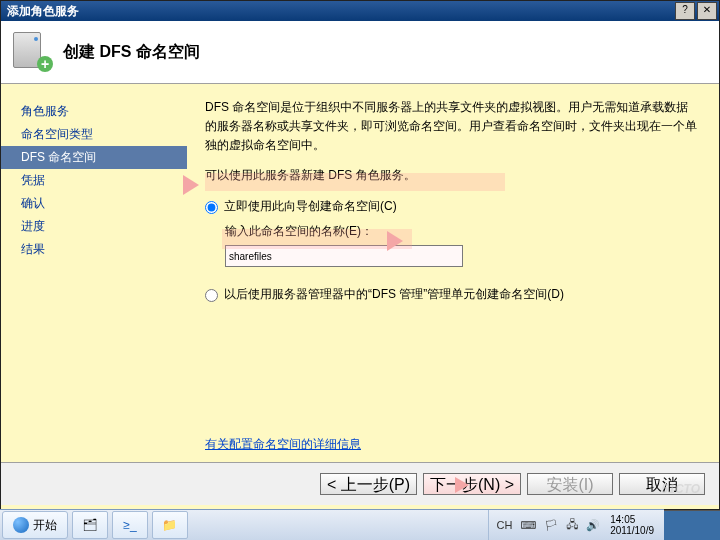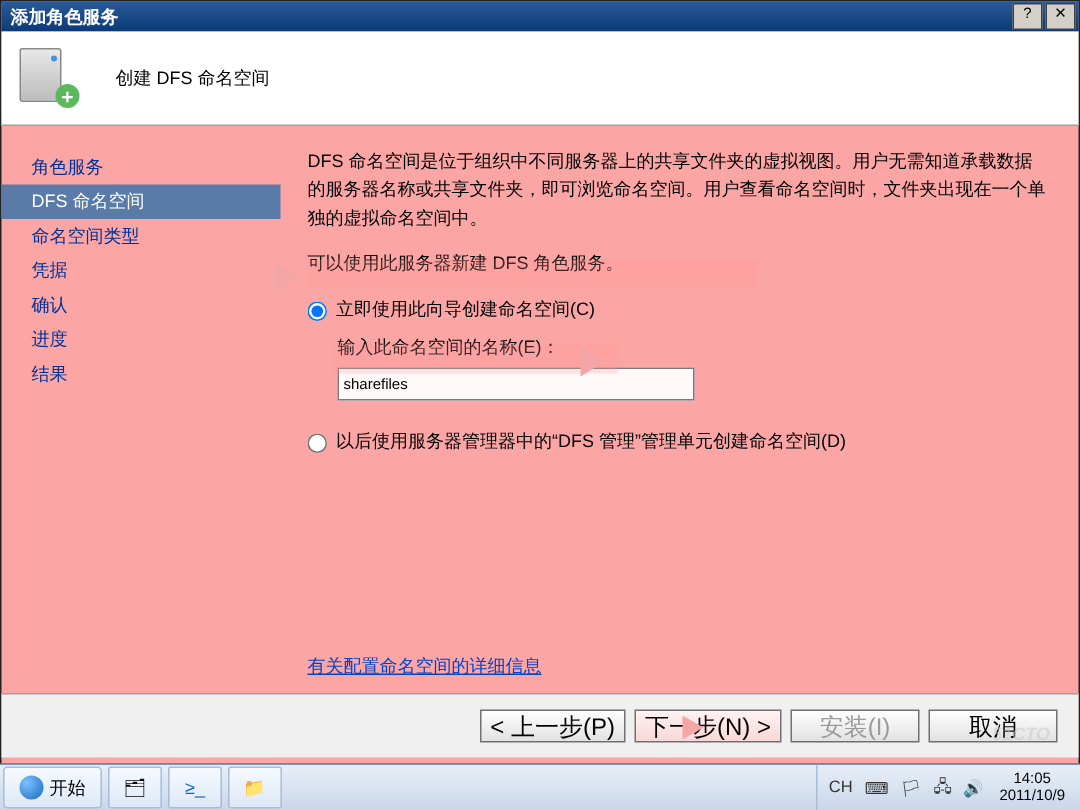--- a/index.html
+++ b/index.html
@@ -1,27 +1,27 @@
 <!DOCTYPE html>
 <html><head>
 <meta charset="utf-8">
 <style>
 html,body{margin:0;padding:0;font-family:"Microsoft YaHei","SimSun",Tahoma,sans-serif;font-size:12px;background:#3a6ea5;color:#000;overflow:hidden}
 .screen{width:720px;height:540px;position:relative;background:#3a6ea5}
-.dialog{position:absolute;left:0;top:0;width:718px;height:508px;background:#fca5a5;border:1px solid #222;box-shadow:1px 1px 0 #555}
+.dialog{position:absolute;left:0;top:0;width:718px;height:508px;background:#fef9c3;border:1px solid #222;box-shadow:1px 1px 0 #555}
 .titlebar{height:20px;background:linear-gradient(#2a5a99,#0a3a77);display:flex;align-items:center;justify-content:space-between;padding:0 2px}
 .titlebar .title{color:#fff;font-weight:bold;padding-left:4px}
 .titlebar .btns{display:flex}
 .tbtn{width:18px;height:16px;background:#d4d0c8;border:1px solid #404040;margin-left:2px;font-size:10px;line-height:14px;text-align:center;cursor:pointer}
 .header{display:flex;align-items:center;border-bottom:1px solid #a0a0a0;background:#fff;height:46px;padding:8px 12px}
 .header .ic{width:40px;height:40px;position:relative;margin-right:10px}
 .srv{width:26px;height:34px;background:linear-gradient(#e8e8e8,#bcbcbc);border:1px solid #888;border-radius:2px;position:absolute;left:0;top:0}
 .srv::after{content:"";position:absolute;right:2px;top:4px;width:4px;height:4px;border-radius:50%;background:#4a90d9}
 .plus{position:absolute;right:0;bottom:0;width:16px;height:16px;background:#5cb85c;border-radius:50%;color:#fff;font-weight:bold;text-align:center;line-height:16px;font-size:14px}
-.header h1{font-size:12px;font-weight:normal;margin:14px}
+.header h1{font-size:16px;font-weight:bold;margin:0}
 .body{display:flex;height:378px}
 .nav{width:186px;padding:16px 0 0 0}
 .nav .item{padding:3px 10px 3px 20px;color:#003399;cursor:pointer}
 .nav .item.sel{background:#5a7aa8;color:#fff}
 .content{flex:1;padding:14px 22px 8px 18px;position:relative;line-height:1.6}
 .desc{margin-bottom:10px}
 .sub{margin-bottom:12px}
 .opt{display:flex;align-items:center;margin:6px 0}
 .opt input[type=radio]{margin:2px 6px 0 0}
 .opt .rl{color:#000}
@@ -32,27 +32,27 @@
 .field{margin:4px 0 4px 20px}
 .field input[type=text]{width:230px;height:18px;border:1px solid #7a7a7a;padding:1px 3px;background:#fff8f8;font-family:Liberation Sans, sans-serif;font-size:10px}
 .hlbox{position:absolute;left:18px;top:89px;width:300px;height:18px;background:rgba(255,150,150,0.25);pointer-events:none}
 .hlbox2{position:absolute;left:35px;top:145px;width:190px;height:20px;background:rgba(255,150,150,0.25);pointer-events:none}
 .link{color:#0044cc;text-decoration:underline;cursor:pointer;position:absolute;bottom:8px;left:18px}
 .footer{height:42px;border-top:1px solid #a0a0a0;display:flex;align-items:center;justify-content:flex-end;padding:0 14px;background:#f0f0f0;position:relative}
 .barrow{position:absolute;left:454px;top:14px;width:0;height:0;border-top:8px solid transparent;border-bottom:8px solid transparent;border-left:14px solid #f4a6a6}
 .fbtn{min-width:86px;height:22px;margin-left:6px;border:1px solid #707070;background:linear-gradient(#fefefe,#e2e2e2);cursor:pointer;font-family:inherit;font-size:16px}
 .fbtn:disabled{color:#9a9a9a;cursor:default}
 .fbtn.hot{background:linear-gradient(#fff2f2,#f8d8d8)}
-.taskbar{position:absolute;left:0;bottom:0;width:720px;height:30px;background:linear-gradient(#e8eef7,#c9d7ea);border-top:1px solid #7a98bf;display:flex;align-items:center}
+.taskbar{position:absolute;left:0;bottom:0;width:664px;height:30px;background:linear-gradient(#e8eef7,#c9d7ea);border-top:1px solid #7a98bf;display:flex;align-items:center}
 .start{height:26px;padding:0 10px;margin:0 2px;display:flex;align-items:center;background:linear-gradient(#f6faff,#dde9f7);border:1px solid #a8bdd8;border-radius:3px;cursor:pointer}
 .start .orb{width:16px;height:16px;border-radius:50%;background:radial-gradient(circle at 30% 30%,#7cc0ff,#1a6ac0);margin-right:4px}
 .ql{width:34px;height:26px;margin:0 2px;background:linear-gradient(#f6faff,#dde9f7);border:1px solid #a8bdd8;border-radius:2px;display:flex;align-items:center;justify-content:center;cursor:pointer}
 .tray{margin-left:auto;display:flex;align-items:center;height:100%;padding:0 4px;border-left:1px solid #a8bdd8}
 .tray .ti{padding:0 4px;font-size:11px;color:#333;cursor:pointer}
-.clock{text-align:center;font-size:10px;line-height:11px;padding:0 6px}
+.clock{text-align:left;font-size:10px;line-height:11px;padding:0 6px}
 .wm{position:absolute;right:20px;bottom:44px;color:#c8c8c8;font-size:12px;font-weight:bold;font-style:italic;pointer-events:none;opacity:0.5}
 </style>
 </head>
 <body>
 
 <div class="screen">
   <div class="dialog">
 
     <div class="titlebar">
       <span class="title">添加角色服务</span>
@@ -66,22 +66,22 @@
       <div class="ic">
         <div class="srv"></div>
           <div class="plus">+</div>
       </div>
       <h1>创建 DFS 命名空间</h1>
     </div>
 
     <div class="body">
       <div class="nav">
         <div class="item">角色服务</div>
+        <div class="item">命名空间类型</div>
         <div class="item sel">DFS 命名空间</div>
-        <div class="item">命名空间类型</div>
         <div class="item">凭据</div>
         <div class="item">确认</div>
         <div class="item">进度</div>
         <div class="item">结果</div>
       </div>
 
       <div class="content">
         <div class="desc">DFS 命名空间是位于组织中不同服务器上的共享文件夹的虚拟视图。用户无需知道承载数据的服务器名称或共享文件夹，即可浏览命名空间。用户查看命名空间时，文件夹出现在一个单独的虚拟命名空间中。</div>
         <div class="sub">可以使用此服务器新建 DFS 角色服务。</div>
 

